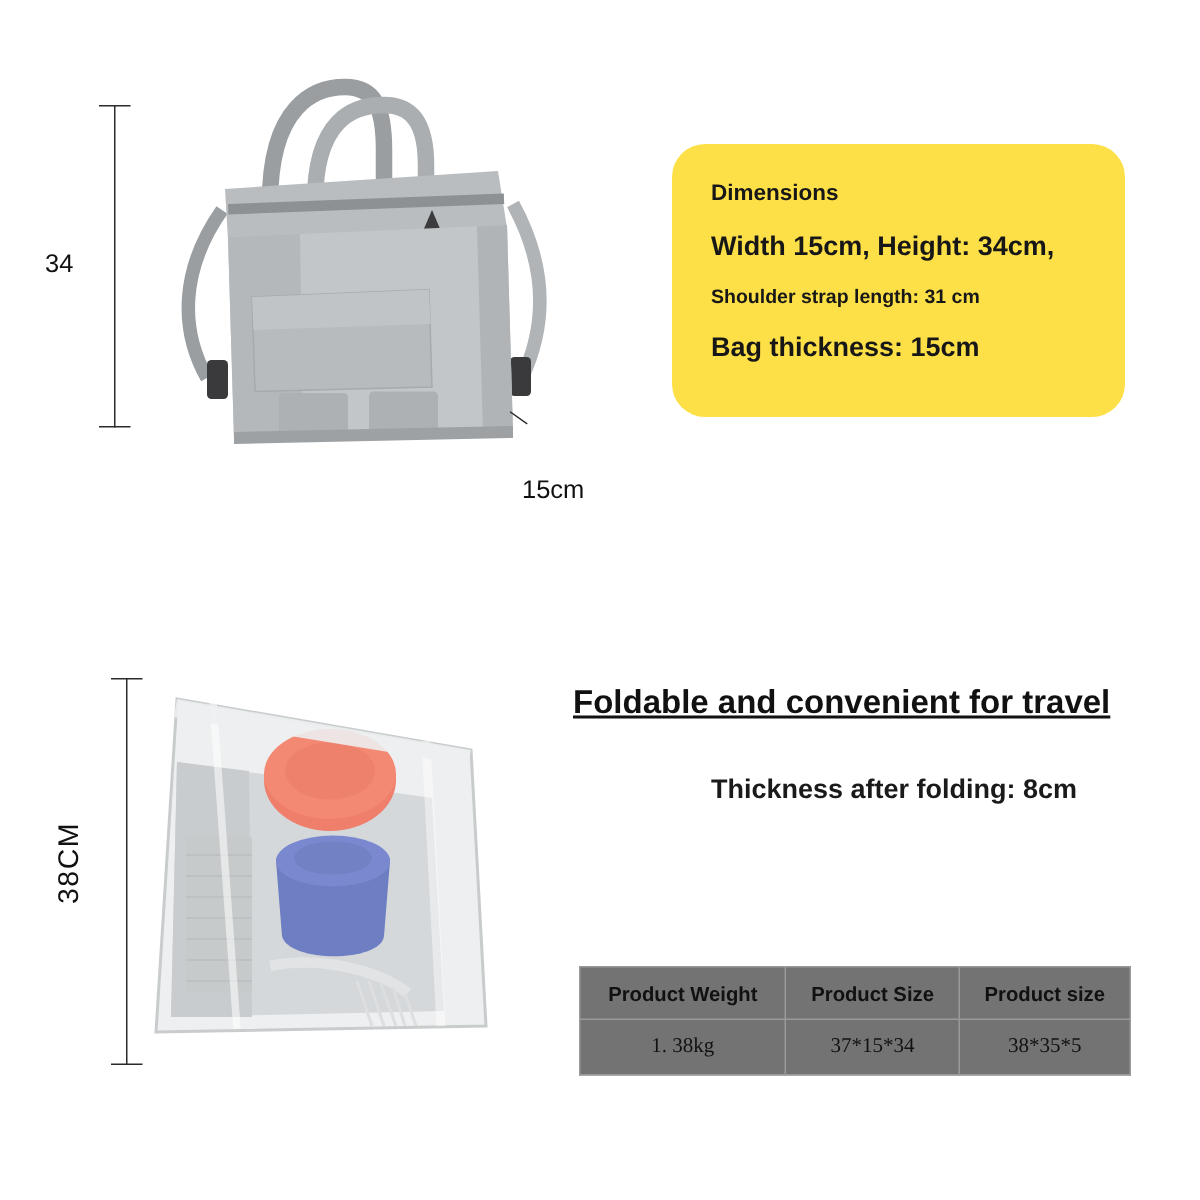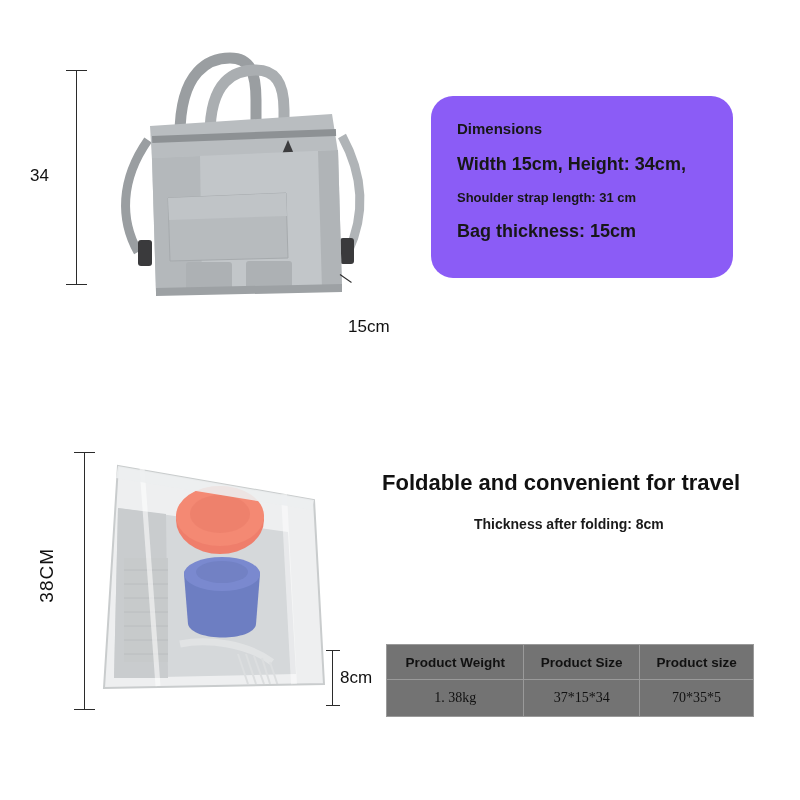--- a/index.html
+++ b/index.html
@@ -115,25 +115,25 @@
   }
   #top-depth-callout .txt {
     position: absolute;
     left: 12px; top: 10px;
     font-size: 17px;
     margin-top: 35px;
   }
 
   
   #dimensions-card {
-    left: 431px;
+    left: 448px;
     top: 96px;
     width: 302px;
     height: 182px;
-    background: #8b5cf6;
+    background: #fde047;
     border-radius: 22px;
     box-sizing: border-box;
     padding: 24px 26px 0 26px;
   }
   #dimensions-card .card-title {
     font-size: 15px;
     font-weight: bold;
     color: #171717;
     margin: 0 0 16px 0;
   }
@@ -237,31 +237,32 @@
   #folded-thickness-measure .cap-bot { top: 55px; }
   #folded-thickness-measure .txt {
     position: absolute;
     left: 14px; top: 18px;
     font-size: 17px;
   }
 
   
   #foldable-headline {
     left: 382px;
-    top: 470px;
+    top: 455px;
     width: 400px;
     font-size: 22px;
     font-weight: bold;
     color: #111;
     white-space: nowrap;
+    text-decoration: underline;
   }
   #folding-thickness-note {
     left: 474px;
     top: 516px;
-    font-size: 14px;
+    font-size: 18px;
     font-weight: bold;
     color: #1a1a1a;
     white-space: nowrap;
     text-align: right;
   }
 
   
   #spec-table {
     left: 386px;
     top: 644px;
@@ -398,40 +399,34 @@
   </div>
 
   <div class="abs" id="folded-vertical-measure">
     <div class="bar"></div>
     <div class="cap-top"></div>
     <div class="cap-bot"></div>
     <div class="txt dim-label">38CM</div>
   </div>
 
 
-  <div class="abs" id="folded-thickness-measure">
-    <div class="bar"></div>
-    <div class="cap-top"></div>
-    <div class="cap-bot"></div>
-    <div class="txt dim-label">8cm</div>
-  </div>
 
   <div class="abs" id="foldable-headline">Foldable and convenient for travel</div>
   <div class="abs" id="folding-thickness-note">Thickness after folding: 8cm</div>
 
   <table class="abs" id="spec-table">
     <thead>
       <tr>
         <th>Product Weight</th>
         <th>Product Size</th>
         <th>Product size</th>
       </tr>
     </thead>
     <tbody>
       <tr>
         <td>1. 38kg</td>
         <td>37*15*34</td>
-        <td>70*35*5</td>
+        <td>38*35*5</td>
       </tr>
     </tbody>
   </table>
 
 </div>
 
 </body></html>

